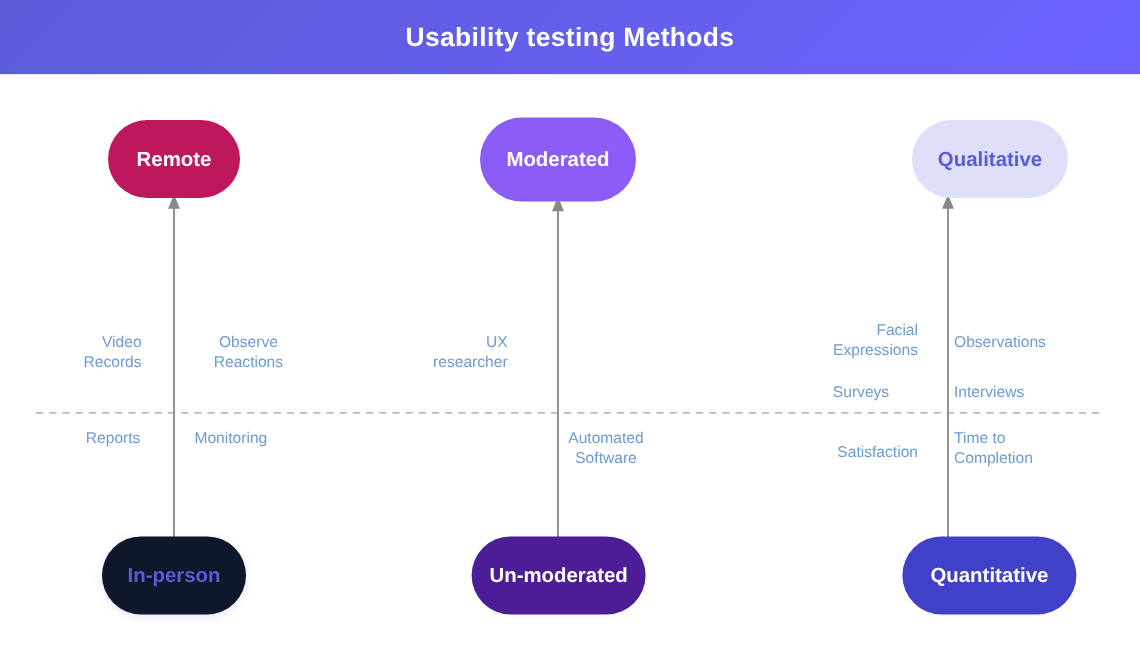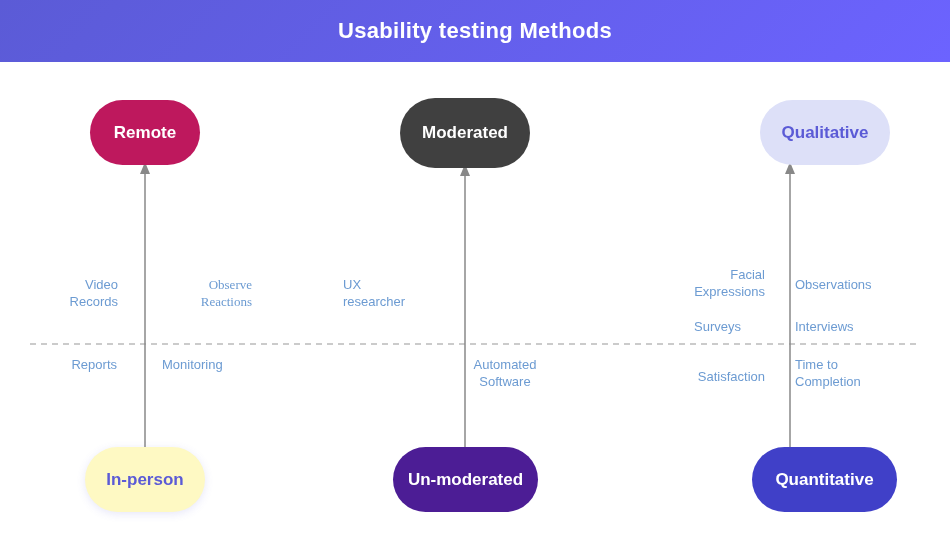--- a/index.html
+++ b/index.html
@@ -48,32 +48,32 @@
 
     .pill-remote {
       background: #be185d;
       width: 110px;
       height: 65px;
       top: 38px;
       left: 90px;
     }
 
     .pill-inperson {
-      background: #fef9c3;
+      background: #0f172a;
       width: 120px;
       height: 65px;
       bottom: 30px;
       left: 85px;
       color: #5b5bd6;
       border: none;
       box-shadow: 0 2px 8px rgba(91,91,214,0.15);
     }
 
     .pill-moderated {
-      background: #404040;
+      background: #8b5cf6;
       width: 130px;
       height: 70px;
       top: 36px;
       left: 400px;
     }
 
     .pill-unmoderated {
       background: #4c1d95;
       width: 145px;
       height: 65px;
@@ -113,26 +113,26 @@
       position: absolute;
       font-size: 13px;
       color: #6c9bd2;
       font-weight: 500;
       line-height: 1.3;
       text-align: center;
     }
 
     
     .lbl-video-records   { top: 215px; left: 38px; text-align: right; width: 80px; }
-    .lbl-observe         { top: 215px; left: 162px; text-align: right; width: 90px; font-family: Liberation Serif, serif; }
+    .lbl-observe         { top: 215px; left: 162px; text-align: center; width: 90px; }
     .lbl-reports         { top: 295px; left: 52px; text-align: right; width: 65px; }
     .lbl-monitoring      { top: 295px; left: 162px; text-align: left; width: 90px; }
 
     
-    .lbl-ux-researcher   { top: 215px; left: 343px; text-align: left; width: 80px; }
+    .lbl-ux-researcher   { top: 215px; left: 343px; text-align: right; width: 80px; }
     .lbl-automated       { top: 295px; left: 460px; text-align: center; width: 90px; }
 
     
     .lbl-facial          { top: 205px; right: 185px; text-align: right; width: 95px; }
     .lbl-observations    { top: 215px; right: 55px; text-align: left; width: 100px; }
     .lbl-surveys         { top: 257px; right: 185px; text-align: center; width: 95px; }
     .lbl-interviews      { top: 257px; right: 55px; text-align: left; width: 100px; }
     .lbl-satisfaction    { top: 307px; right: 185px; text-align: right; width: 95px; }
     .lbl-time-completion { top: 295px; right: 55px; text-align: left; width: 100px; }
   </style>

